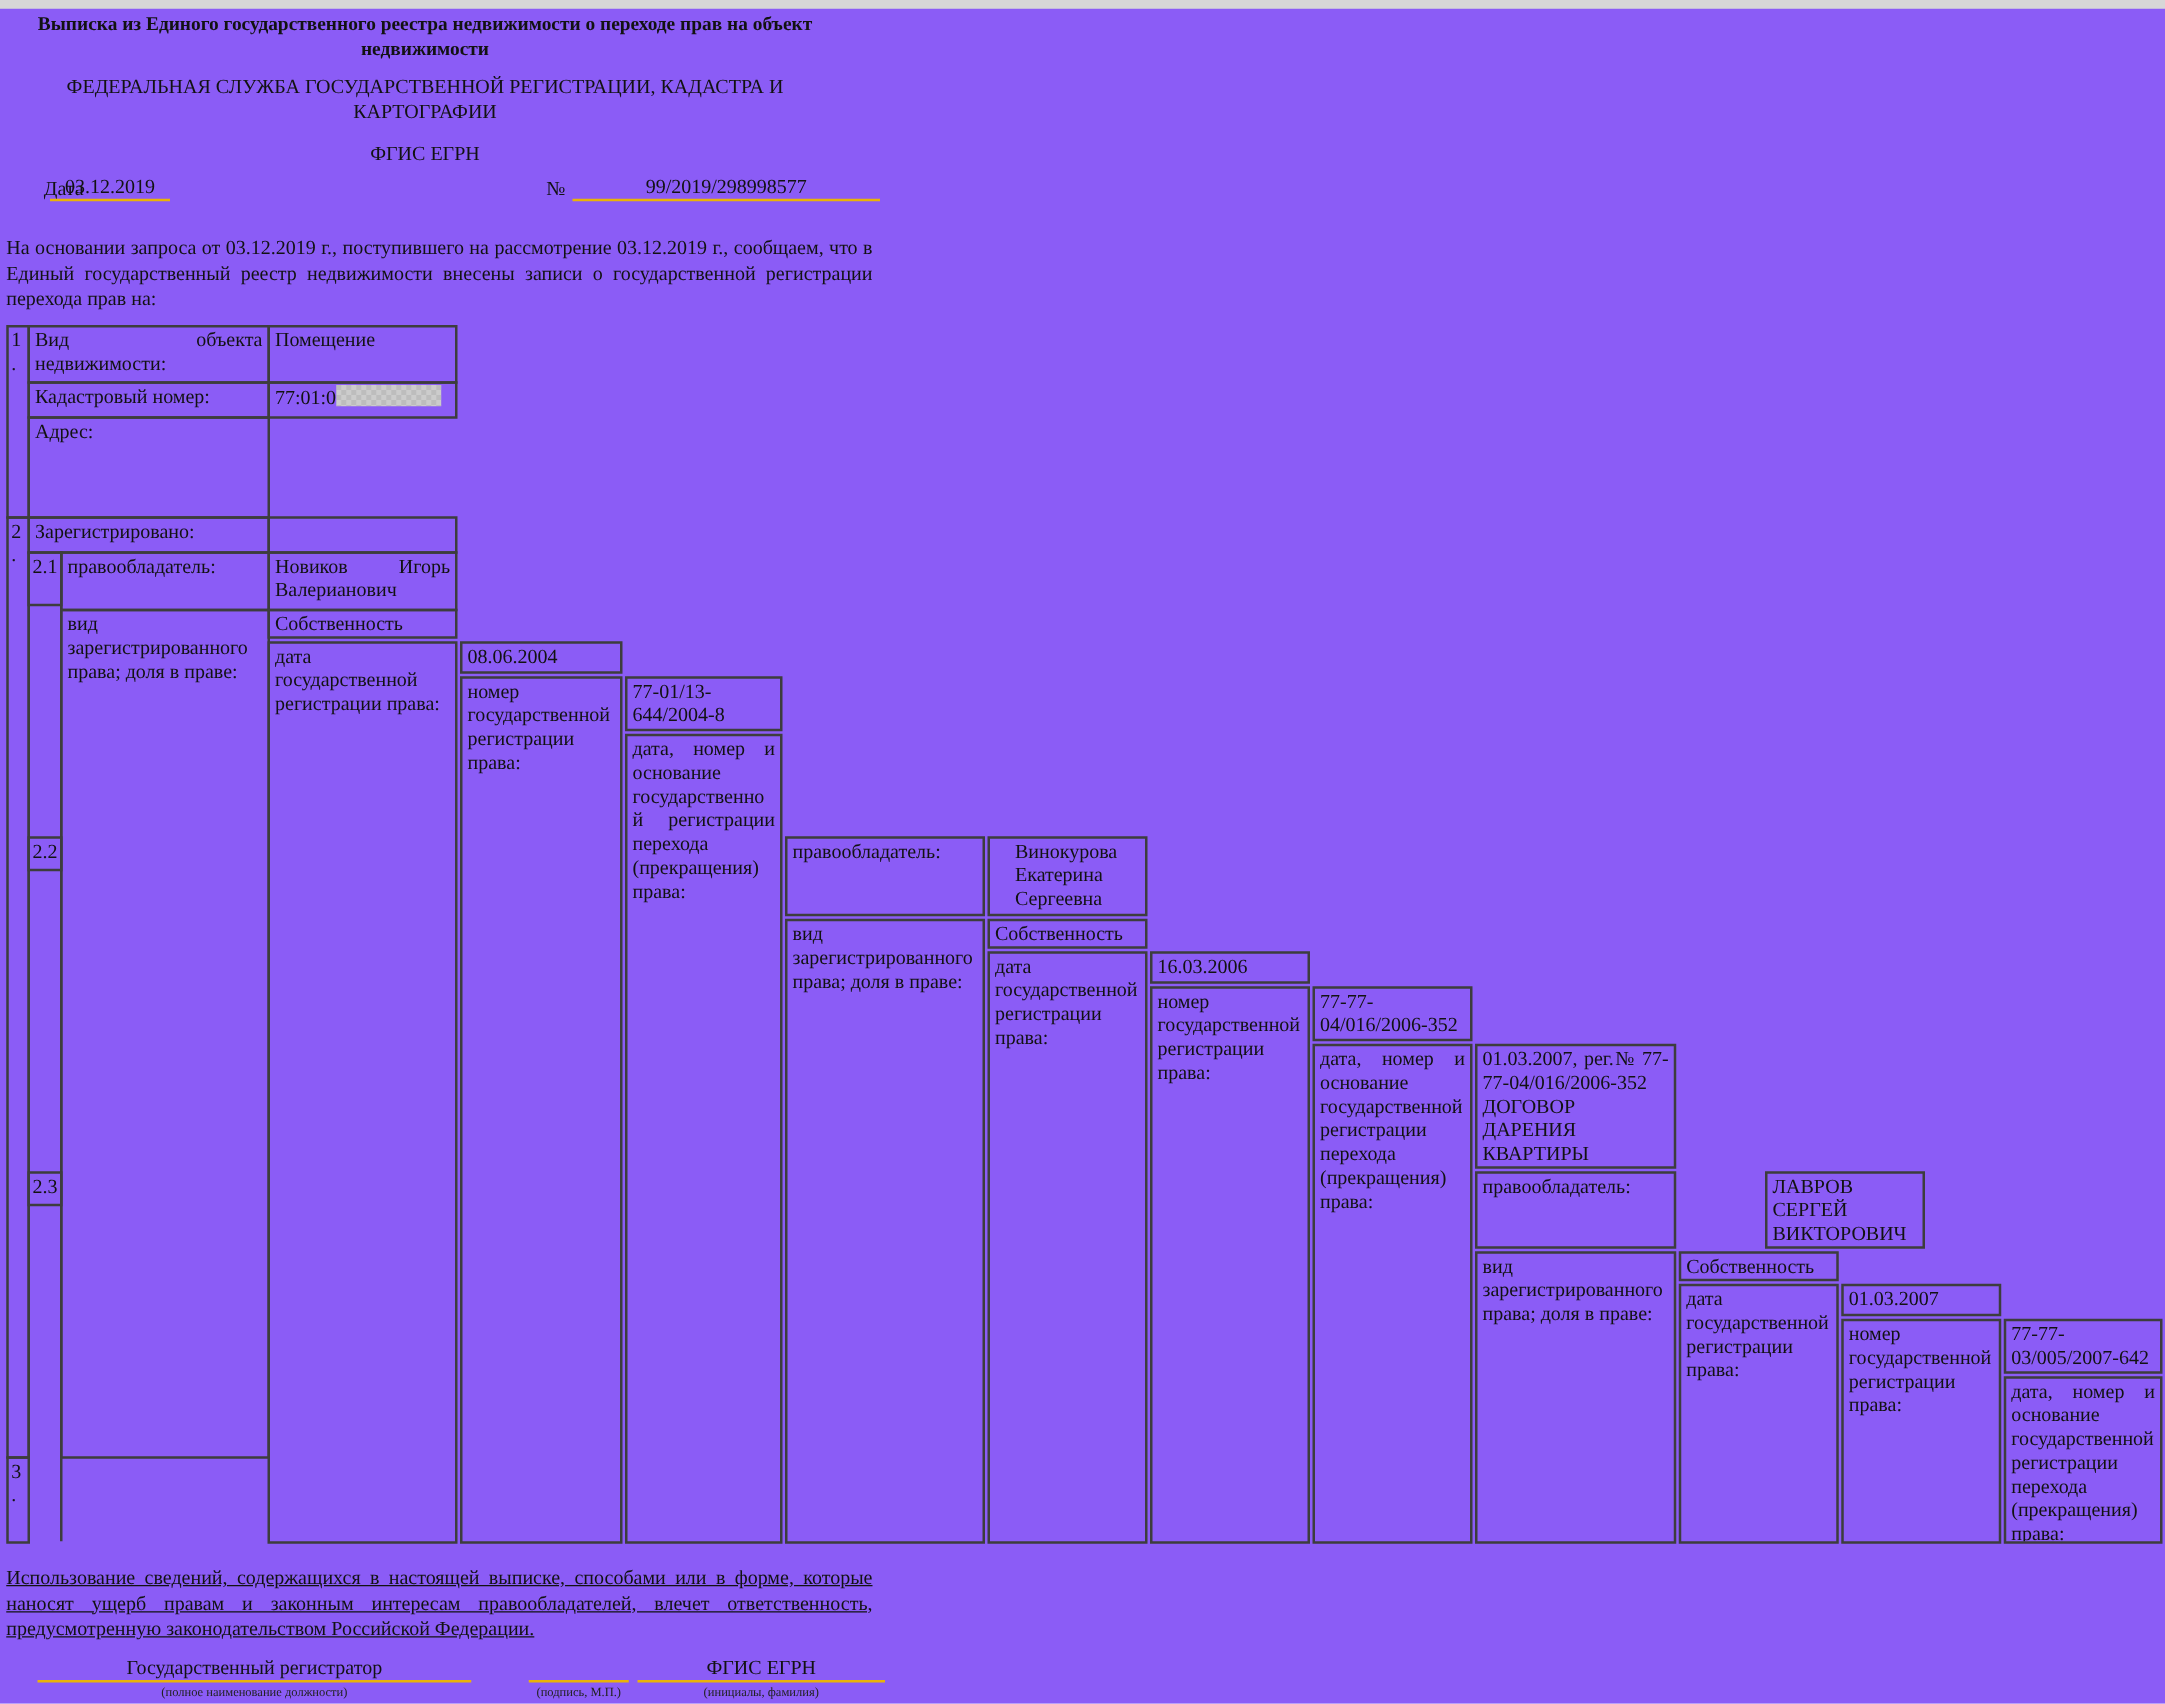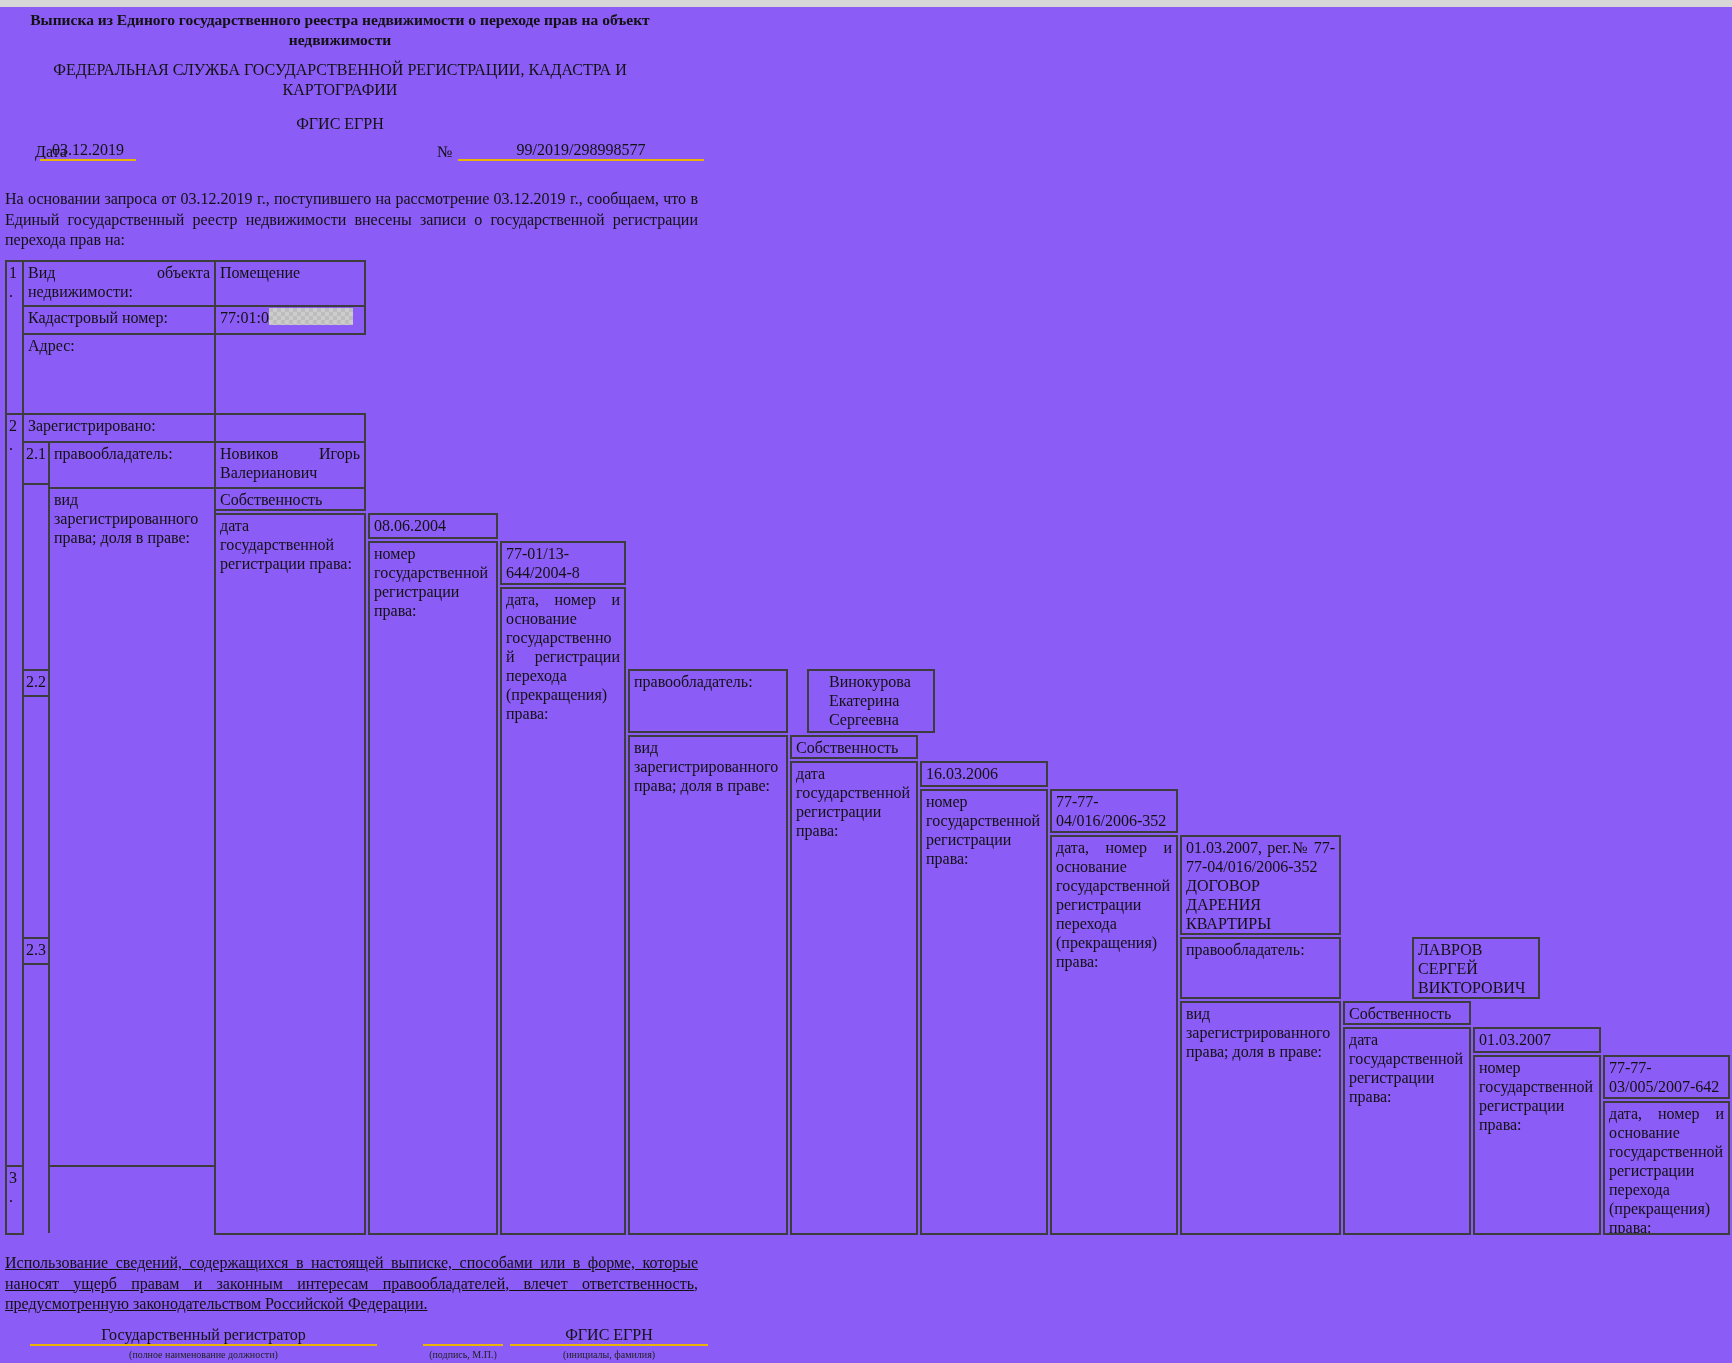--- a/index.html
+++ b/index.html
@@ -60,21 +60,21 @@
   <div class="c j" style="left:48px;top:487px;width:168px;height:680px;">вид зарегистрированного права; доля в праве:</div>
   <div class="c" style="left:214px;top:487px;width:152px;height:24px;">Собственность</div>
   <div class="c j" style="left:214px;top:513px;width:152px;height:722px;">дата государственной регистрации права:</div>
   <div class="c" style="left:368px;top:513px;width:130px;height:26px;">08.06.2004</div>
   <div class="c j" style="left:368px;top:541px;width:130px;height:694px;">номер государственной регистрации права:</div>
   <div class="c" style="left:500px;top:541px;width:126px;height:44px;">77-01/13-644/2004-8</div>
   <div class="c j" style="left:500px;top:587px;width:126px;height:648px;">дата, номер и основание государственной регистрации перехода (прекращения) права:</div>
 
   <div class="c" style="left:22px;top:669px;width:28px;height:28px;padding:1px 2px;">2.2</div>
   <div class="c" style="left:628px;top:669px;width:160px;height:64px;">правообладатель:</div>
-  <div class="c j" style="left:807px;top:669px;width:128px;height:64px;padding-left:20px;">Винокурова Екатерина Сергеевна</div>
+  <div class="c j" style="left:790px;top:669px;width:128px;height:64px;padding-left:20px;">Винокурова Екатерина Сергеевна</div>
   <div class="c j" style="left:628px;top:735px;width:160px;height:500px;">вид зарегистрированного права; доля в праве:</div>
   <div class="c" style="left:790px;top:735px;width:128px;height:24px;">Собственность</div>
   <div class="c j" style="left:790px;top:761px;width:128px;height:474px;">дата государственной регистрации права:</div>
   <div class="c" style="left:920px;top:761px;width:128px;height:26px;">16.03.2006</div>
   <div class="c j" style="left:920px;top:789px;width:128px;height:446px;">номер государственной регистрации права:</div>
   <div class="c" style="left:1050px;top:789px;width:128px;height:44px;">77-77-04/016/2006-352</div>
   <div class="c j" style="left:1050px;top:835px;width:128px;height:400px;">дата, номер и основание государственной регистрации перехода (прекращения) права:</div>
   <div class="c j" style="left:1180px;top:835px;width:161px;height:100px;">01.03.2007, рег.№ 77-77-04/016/2006-352 ДОГОВОР ДАРЕНИЯ КВАРТИРЫ</div>
 
   <div class="c" style="left:22px;top:937px;width:28px;height:28px;padding:1px 2px;">2.3</div>

